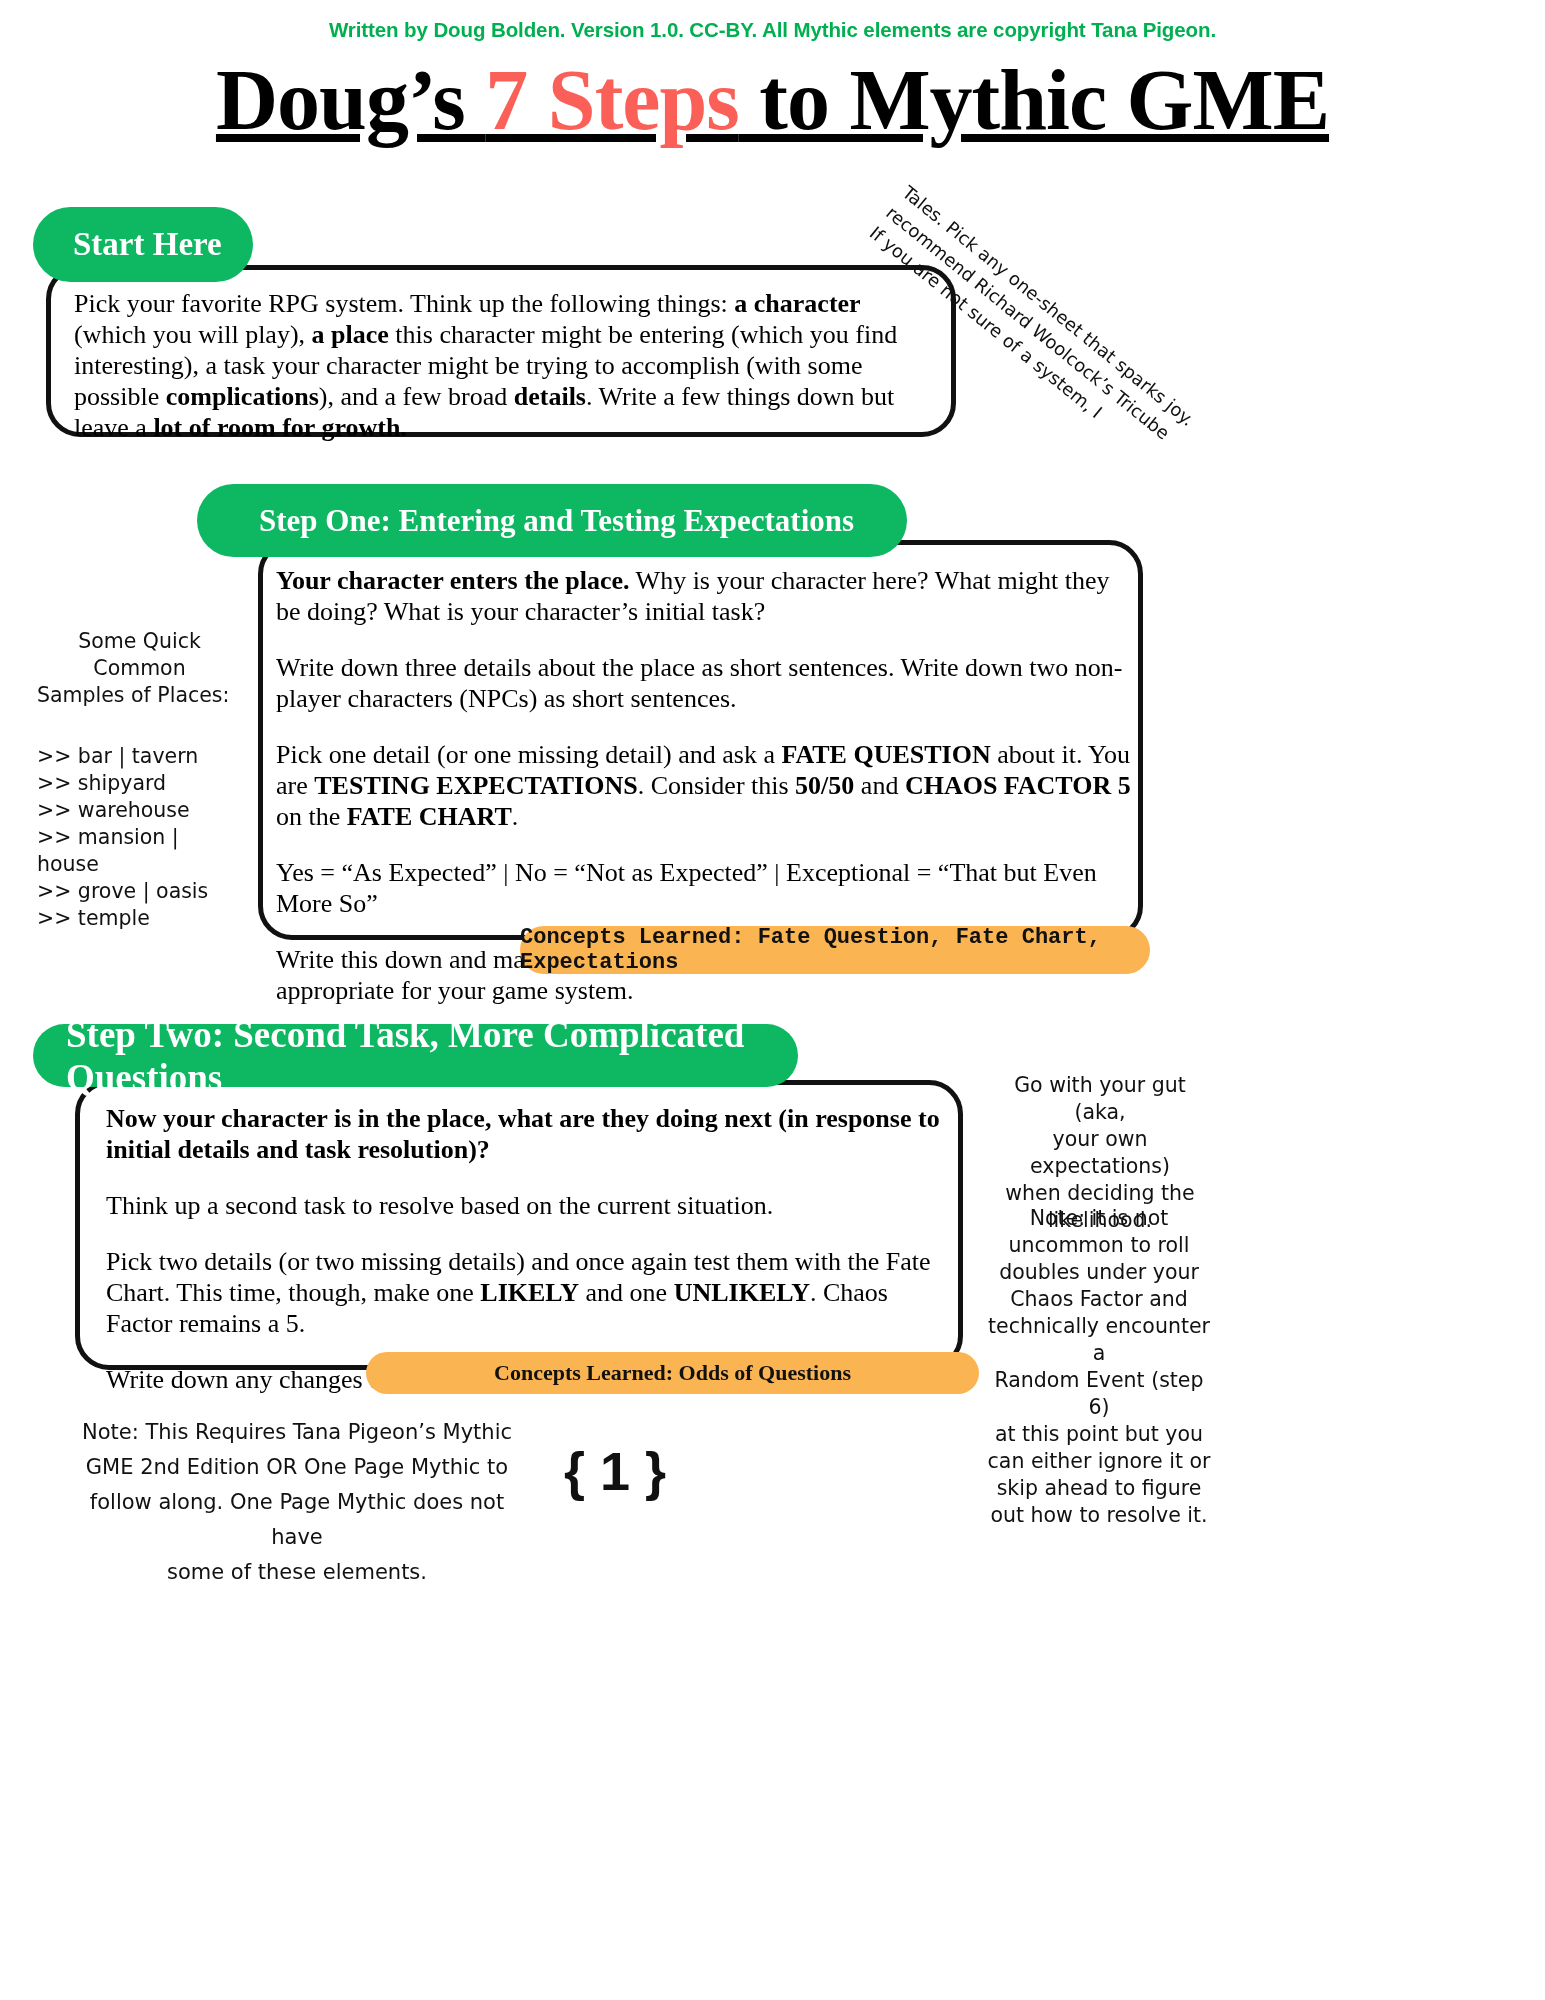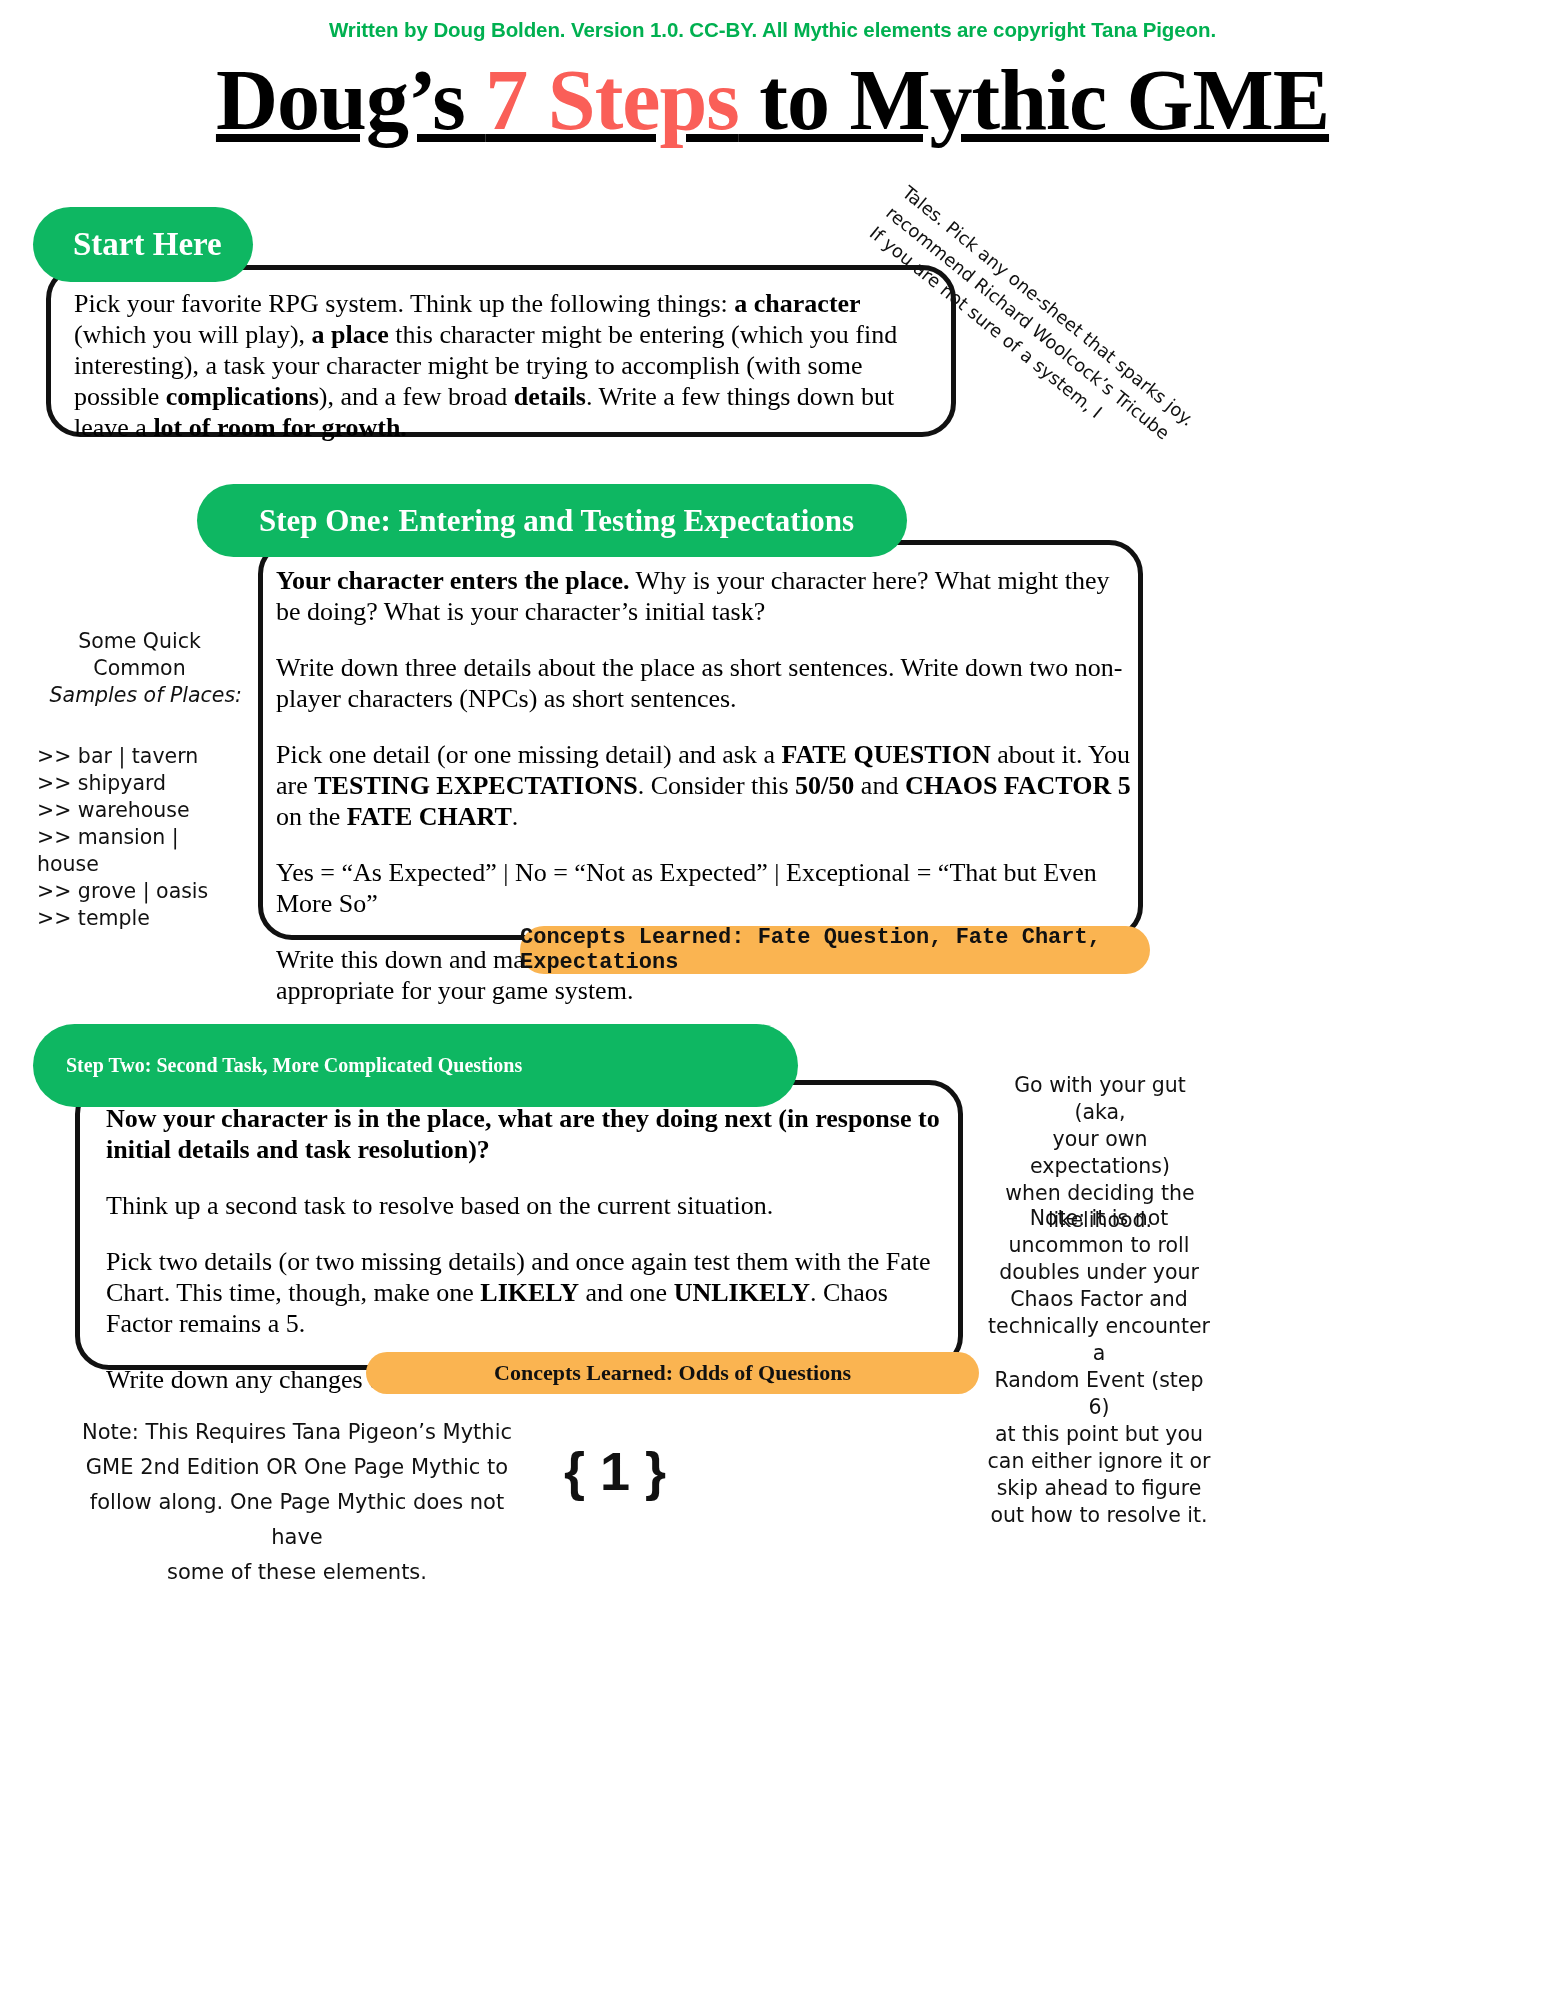--- a/index.html
+++ b/index.html
@@ -151,34 +151,34 @@
   <p>Pick one detail (or one missing detail) and ask a <b>FATE QUESTION</b> about it. You are <b>TESTING EXPECTATIONS</b>. Consider this <b>50/50</b> and <b>CHAOS FACTOR 5</b> on the <b>FATE CHART</b>.</p>
   <p>Yes = “As Expected” | No = “Not as Expected” | Exceptional = “That but Even More So”</p>
   <p>Write this down and make note. Now, resolve the first task in however is appropriate for your game system.</p>
 </div>
 <div class="concepts" style="left:520px; top:926px; width:630px; height:48px;font-family:Liberation Mono, monospace;">
   <span>Concepts Learned: Fate Question, Fate Chart, Expectations</span>
 </div>
 
 <div class="hand" style="left:37px; top:628px; width:205px;">
   <div style="text-align:center;">Some Quick Common</div>
-  <div style="text-align:right;font-style:italic;">Samples of Places:</div>
+  <div style="text-align:left;">Samples of Places:</div>
   <div style="height:34px;"></div>
   <div>
     <div style="margin-bottom:0px;">&gt;&gt; bar | tavern</div>
     <div>&gt;&gt; shipyard</div>
     <div>&gt;&gt; warehouse</div>
     <div>&gt;&gt; mansion | house</div>
     <div>&gt;&gt; grove | oasis</div>
     <div>&gt;&gt; temple</div>
   </div>
 </div>
 
 <div class="roundbox" style="left:75px; top:1080px; width:888px; height:290px;"></div>
-<div class="pill" style="left:33px; top:1024px; width:765px; height:83px; padding-left:33px; font-size:20px;">
+<div class="pill" style="left:33px; top:1024px; width:765px; height:63px; padding-left:33px; font-size:37px;">
   <span>Step Two: Second Task, More Complicated Questions</span>
 </div>
 <div class="boxtext" style="left:106px; top:1103px; width:848px;">
   <p><b>Now your character is in the place, what are they doing next (in response to initial details and task resolution)?</b></p>
   <p>Think up a second task to resolve based on the current situation.</p>
   <p>Pick two details (or two missing details) and once again test them with the Fate Chart. This time, though, make one <b>LIKELY</b> and one <b>UNLIKELY</b>. Chaos Factor remains a 5.</p>
   <p>Write down any changes to details/expectations and resolve this second task.</p>
 </div>
 <div class="concepts" style="left:366px; top:1352px; width:613px; height:42px;">
   <span>Concepts Learned: Odds of Questions</span>

